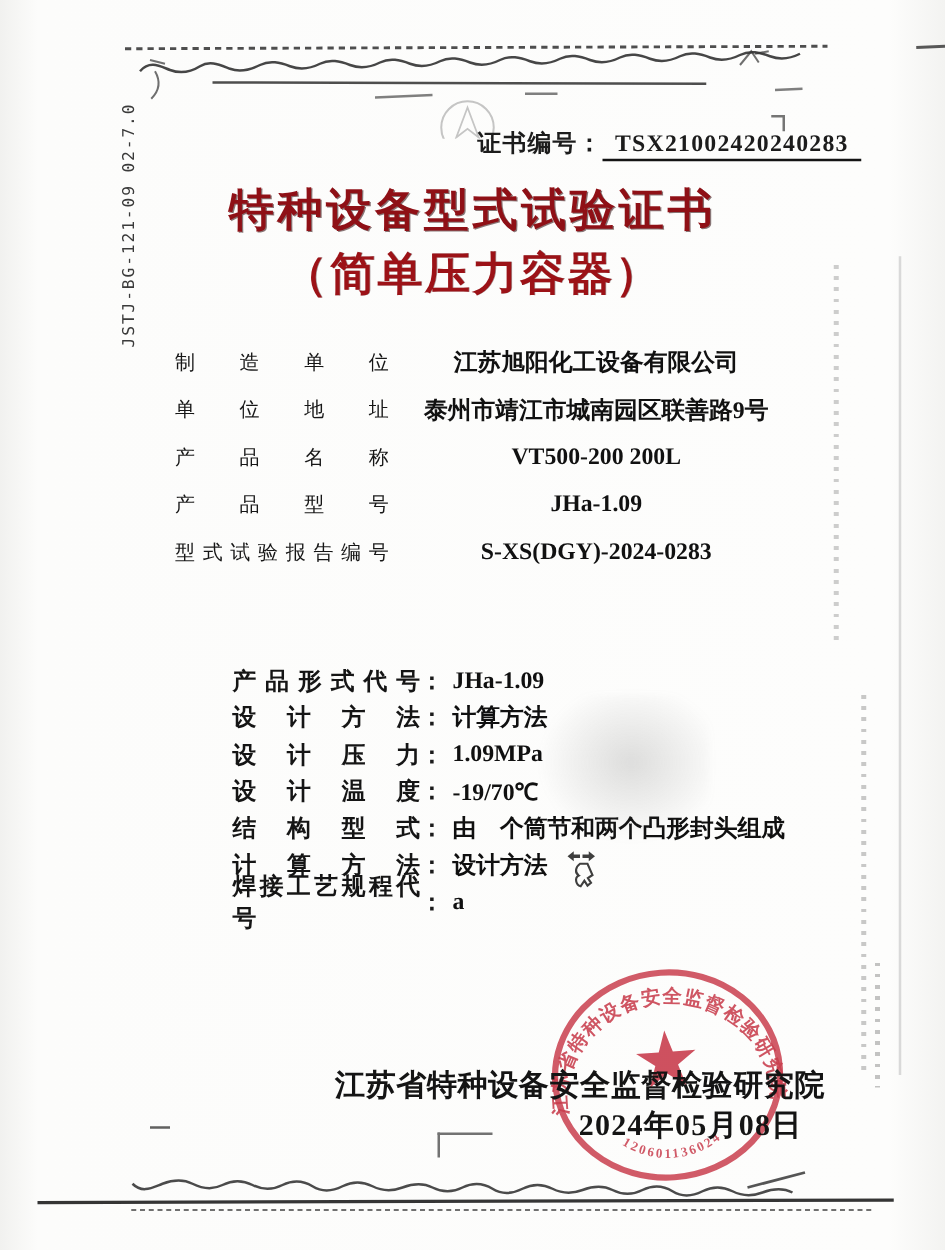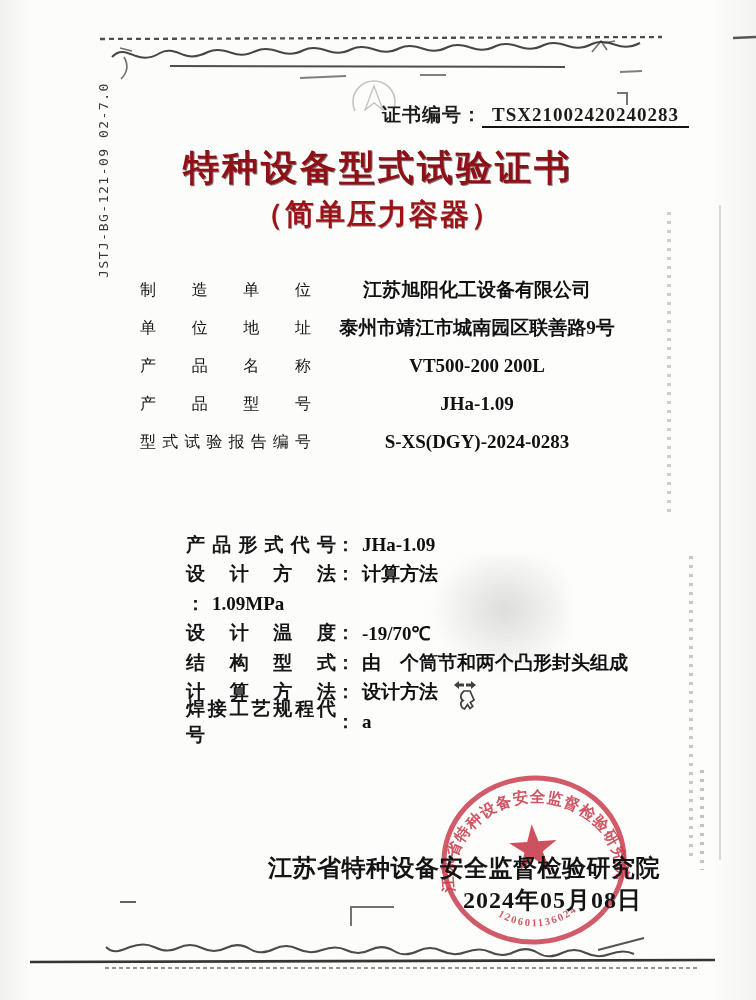--- a/index.html
+++ b/index.html
@@ -24,21 +24,21 @@
     border-bottom:2.5px solid #141414;
   }
   
   .title {
     position:absolute; left:60px; right:60px; top:144px; text-align:center;
     font-size:36px; font-weight:700; letter-spacing:3px;
     color:#8f1016; text-shadow:1px 1px 0 rgba(40,5,8,.55);
   }
   .subtitle {
     position:absolute; left:60px; right:60px; top:195px; text-align:center;
-    font-size:29px; font-weight:700; letter-spacing:2px;
+    font-size:36px; font-weight:700; letter-spacing:2px;
     color:#9c1217; text-shadow:.5px .5px 0 rgba(40,5,8,.4);
   }
   
   .fields { position:absolute; left:140px; top:271px; width:502px; }
   .frow { display:flex; align-items:center; height:38px; }
   .flabel {
     width:172px; font-size:16px; font-weight:400; letter-spacing:1px;
     text-align:justify; text-align-last:justify; color:#161616;
   }
   .fvalue { flex:1; text-align:center; font-size:19px; font-weight:600; color:#111; }
@@ -149,20 +149,21 @@
       <div class="dlabel">产品形式代号</div>
       <div class="dcolon">：</div>
       <div class="dvalue">JHa-1.09</div>
     </div>
     <div class="drow">
       <div class="dlabel">设计方法</div>
       <div class="dcolon">：</div>
       <div class="dvalue">计算方法</div>
     </div>
     <div class="drow">
+      <div class="dlabel">设计压力</div>
       <div class="dcolon">：</div>
       <div class="dvalue">1.09MPa</div>
     </div>
     <div class="drow">
       <div class="dlabel">设计温度</div>
       <div class="dcolon">：</div>
       <div class="dvalue">-19/70℃</div>
     </div>
     <div class="drow">
       <div class="dlabel">结构型式</div>

